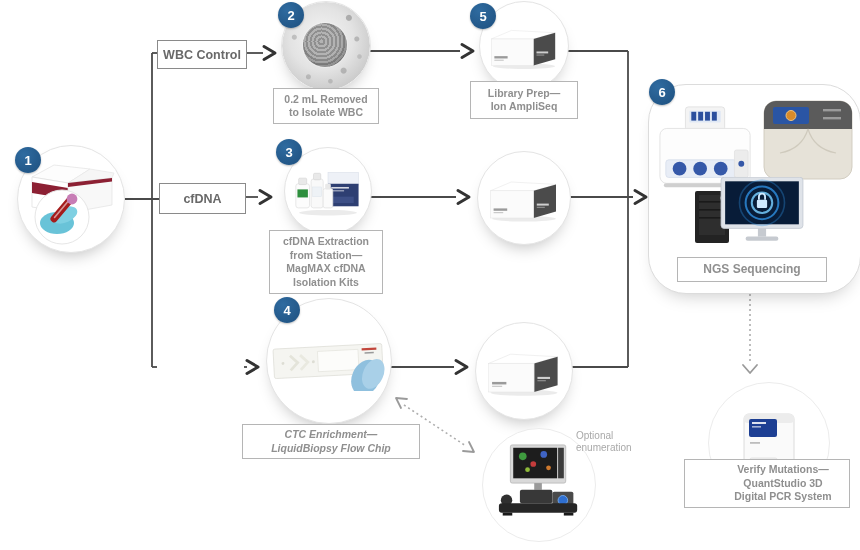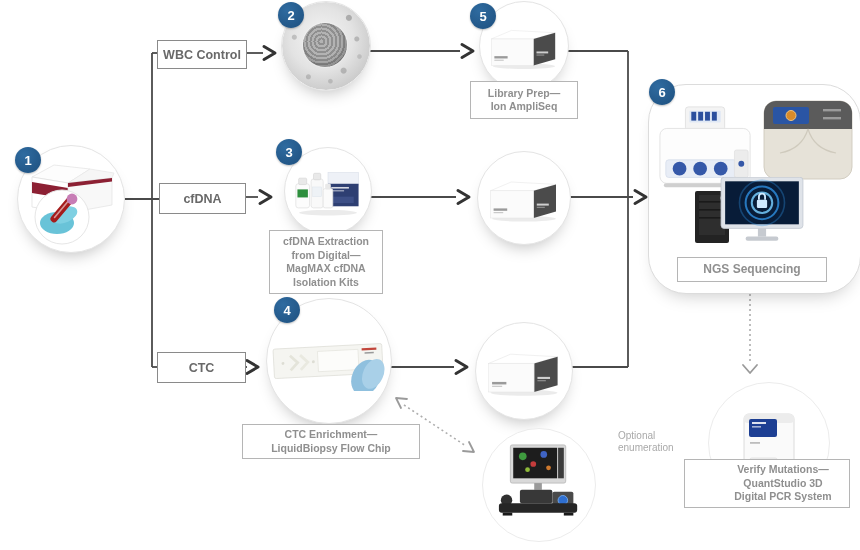--- a/index.html
+++ b/index.html
@@ -99,31 +99,32 @@
   <div class="badge" style="left:15px;top:147px;">
     <span>1</span>
   </div>
 
   <div class="branch" style="left:159px;top:183px;width:85px;height:29px;">
     <span>cfDNA</span>
   </div>
   <div class="branch" style="left:157px;top:40px;width:88px;height:27px;">
     <span>WBC Control</span>
   </div>
-  <div class="branch" style="left:157px;top:352px;width:87px;height:29px;">
-    <span>CTC</span>
-  </div>
 
   <div class="circle cellwrap" style="left:281px;top:1px;width:88px;height:88px;">
     <div class="cellbg">
       <div class="nucleus"></div>
     </div>
   </div>
   <div class="badge" style="left:278px;top:2px;">
     <span>2</span>
+  </div>
+  <div class="lbl" style="left:273px;top:88px;width:104px;height:34px;">
+    <span>0.2 mL Removed</span>
+    <span>to Isolate WBC</span>
   </div>
 
   <div class="circle" style="left:284px;top:147px;width:86px;height:86px;">
     <svg width="74" height="56" viewBox="0 0 92 66">
       <ellipse cx="46" cy="60" rx="36" ry="3.5" fill="rgba(0,0,0,0.08)"></ellipse>
       <rect x="46" y="10" width="38" height="16" fill="#eef1f7" stroke="#d9dee9" stroke-width="0.7"></rect>
       <rect x="46" y="24" width="38" height="28" fill="#2e3f72"></rect>
       <rect x="50" y="28" width="22" height="2" fill="#ffffff" opacity="0.8"></rect>
       <rect x="50" y="32" width="16" height="1.5" fill="#ffffff" opacity="0.6"></rect>
       <rect x="50" y="40" width="28" height="8" fill="#3d4f86"></rect>
@@ -135,21 +136,21 @@
       <rect x="27" y="28" width="11" height="12" fill="#eef2f6" stroke="#dde3ea" stroke-width="0.6"></rect>
       <rect x="40" y="30" width="12" height="24" rx="2.5" fill="#fbfbfb" stroke="#dcdcdc" stroke-width="0.8"></rect>
       <rect x="42.5" y="24" width="7" height="7" rx="1.5" fill="#e9e9e9"></rect>
     </svg>
   </div>
   <div class="badge" style="left:276px;top:139px;">
     <span>3</span>
   </div>
   <div class="lbl" style="left:269px;top:230px;width:112px;height:62px;">
     <span>cfDNA Extraction</span>
-    <span>from Digital—</span>
+    <span>from Station—</span>
     <span>MagMAX cfDNA</span>
     <span>Isolation Kits</span>
   </div>
 
   <div class="circle" style="left:266px;top:298px;width:124px;height:124px;">
     <svg width="118" height="60" viewBox="0 0 128 64">
       <g transform="rotate(-3 64 32)">
         <rect x="4" y="16" width="118" height="32" rx="2" fill="#f5f5f1" stroke="#ddddd6" stroke-width="0.8"></rect>
         <path d="M22 24 l8 8 l-8 8" stroke="#e4e4da" stroke-width="3" fill="none"></path>
         <path d="M33 24 l8 8 l-8 8" stroke="#e9e9e0" stroke-width="3" fill="none"></path>
@@ -159,21 +160,21 @@
         <rect x="100" y="20" width="16" height="2.4" fill="#c2463c"></rect>
         <rect x="103" y="24.5" width="10" height="1.6" fill="#9a9a9a"></rect>
       </g>
       <ellipse cx="104" cy="50" rx="15" ry="20" transform="rotate(24 104 50)" fill="#8fc0de"></ellipse>
       <ellipse cx="112" cy="46" rx="11" ry="17" transform="rotate(24 112 46)" fill="#a9d0e8"></ellipse>
     </svg>
   </div>
   <div class="badge" style="left:274px;top:297px;">
     <span>4</span>
   </div>
-  <div class="lbl" style="left:242px;top:424px;width:176px;height:33px;">
+  <div class="lbl" style="left:242px;top:424px;width:176px;height:33px;font-style:italic;">
     <span>CTC Enrichment—</span>
     <span>LiquidBiopsy Flow Chip</span>
   </div>
 
   <div class="circle" style="left:479px;top:1px;width:88px;height:88px;">
     <svg width="78" height="50" viewBox="0 0 100 62">
       <ellipse cx="50" cy="57" rx="40" ry="3.5" fill="rgba(0,0,0,0.08)"></ellipse>
       <polygon points="8,22 34,11 90,14 62,22" fill="#ffffff" stroke="#e2e2e2" stroke-width="0.6"></polygon>
       <polygon points="62,22 90,14 90,48 62,56" fill="#4b4b4b"></polygon>
       <rect x="8" y="22" width="54" height="34" fill="#fbfbfb" stroke="#e3e3e3" stroke-width="0.6"></rect>
@@ -305,18 +306,18 @@
       <rect x="45" y="42" width="8" height="7" fill="#9a9a9a"></rect>
       <rect x="30" y="49" width="34" height="14" rx="2" fill="#383838"></rect>
       <rect x="64" y="51" width="22" height="18" rx="2" fill="#4a4a4a"></rect>
       <circle cx="75" cy="60" r="5" fill="#2f6fd0" stroke="#6fa5e8" stroke-width="1"></circle>
       <circle cx="16" cy="60" r="6" fill="#303030"></circle>
       <rect x="8" y="63" width="82" height="10" rx="3" fill="#262626"></rect>
       <rect x="12" y="73" width="10" height="3" fill="#1a1a1a"></rect>
       <rect x="76" y="73" width="10" height="3" fill="#1a1a1a"></rect>
     </svg>
   </div>
-  <div class="note" style="left:576px;top:430px;margin-left:42px;">
+  <div class="note" style="left:576px;top:430px;">
     <span>Optional</span>
     <span>enumeration</span>
   </div>
 
 </div>
 
 </body></html>

